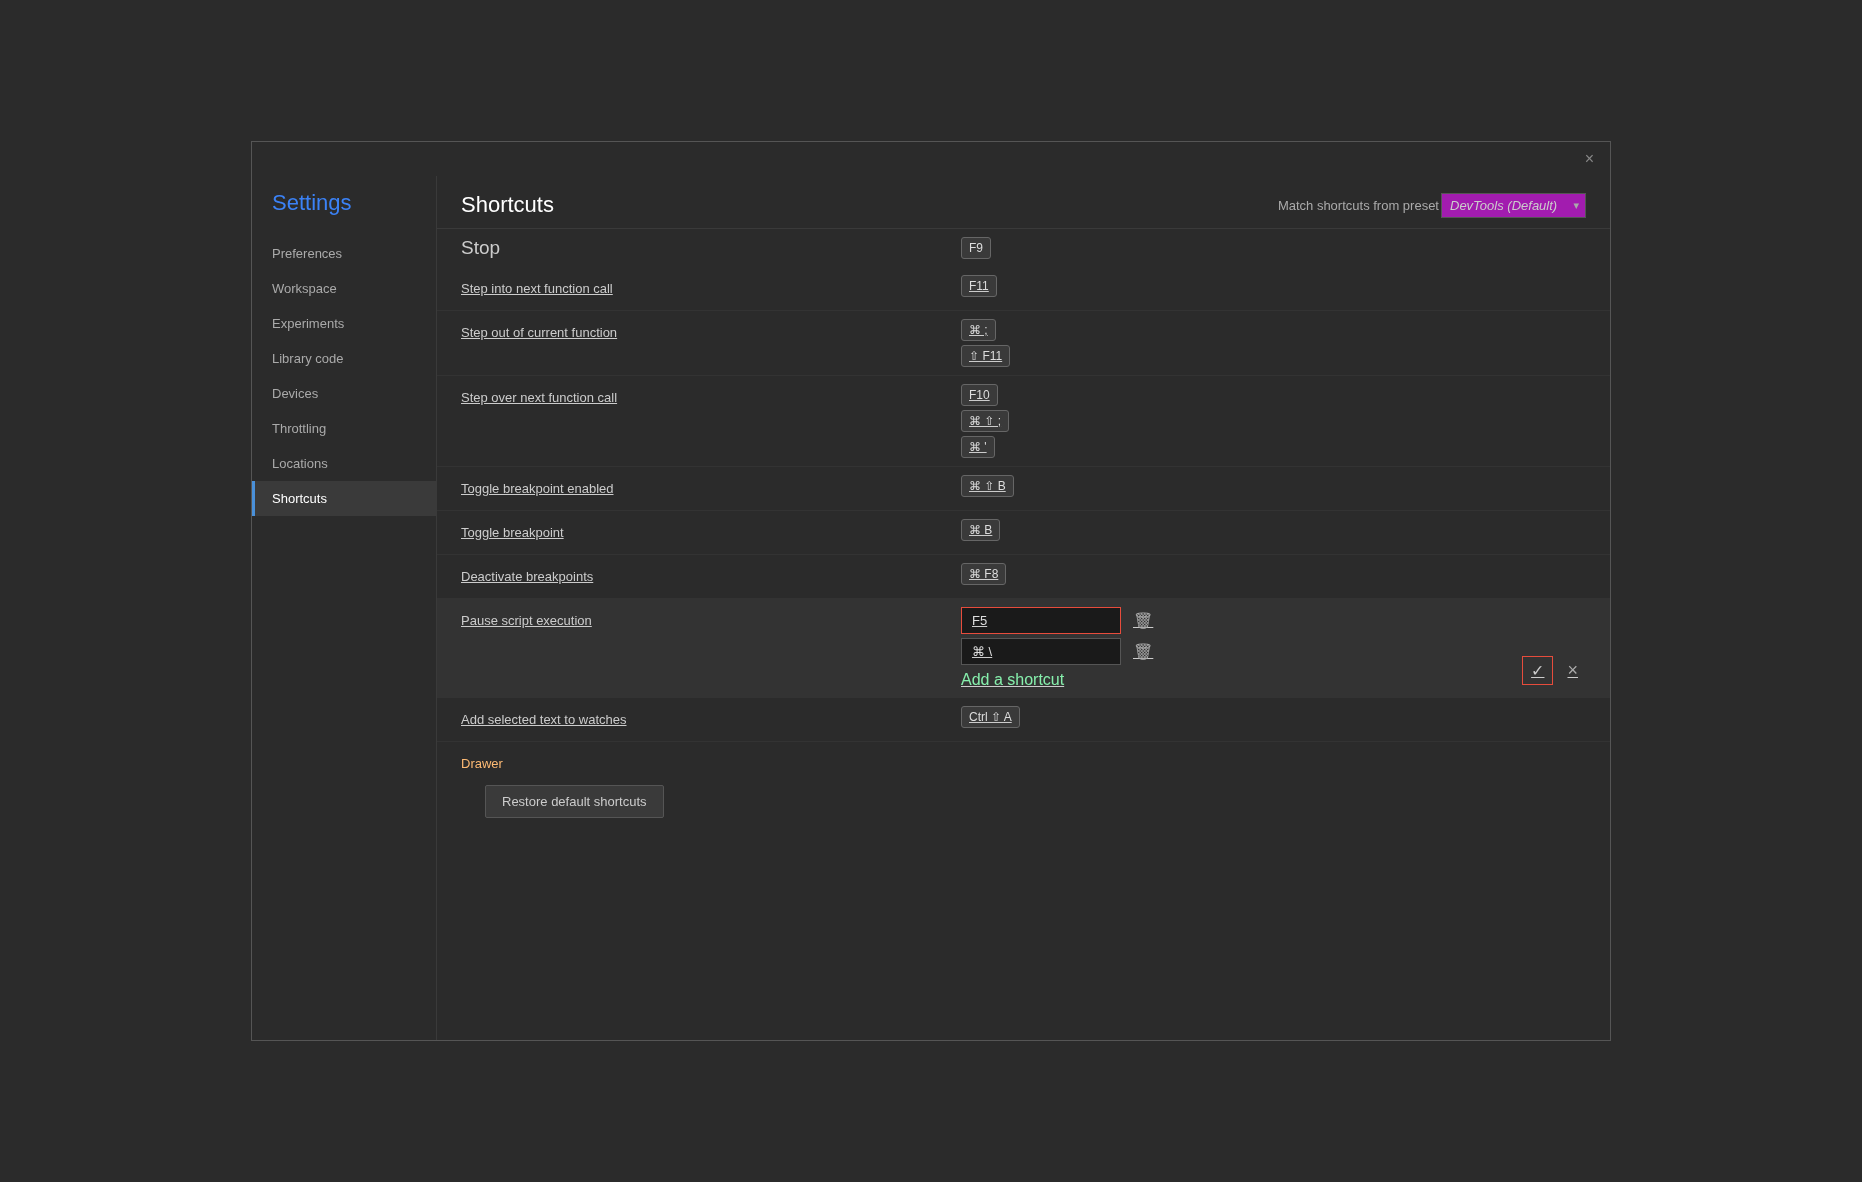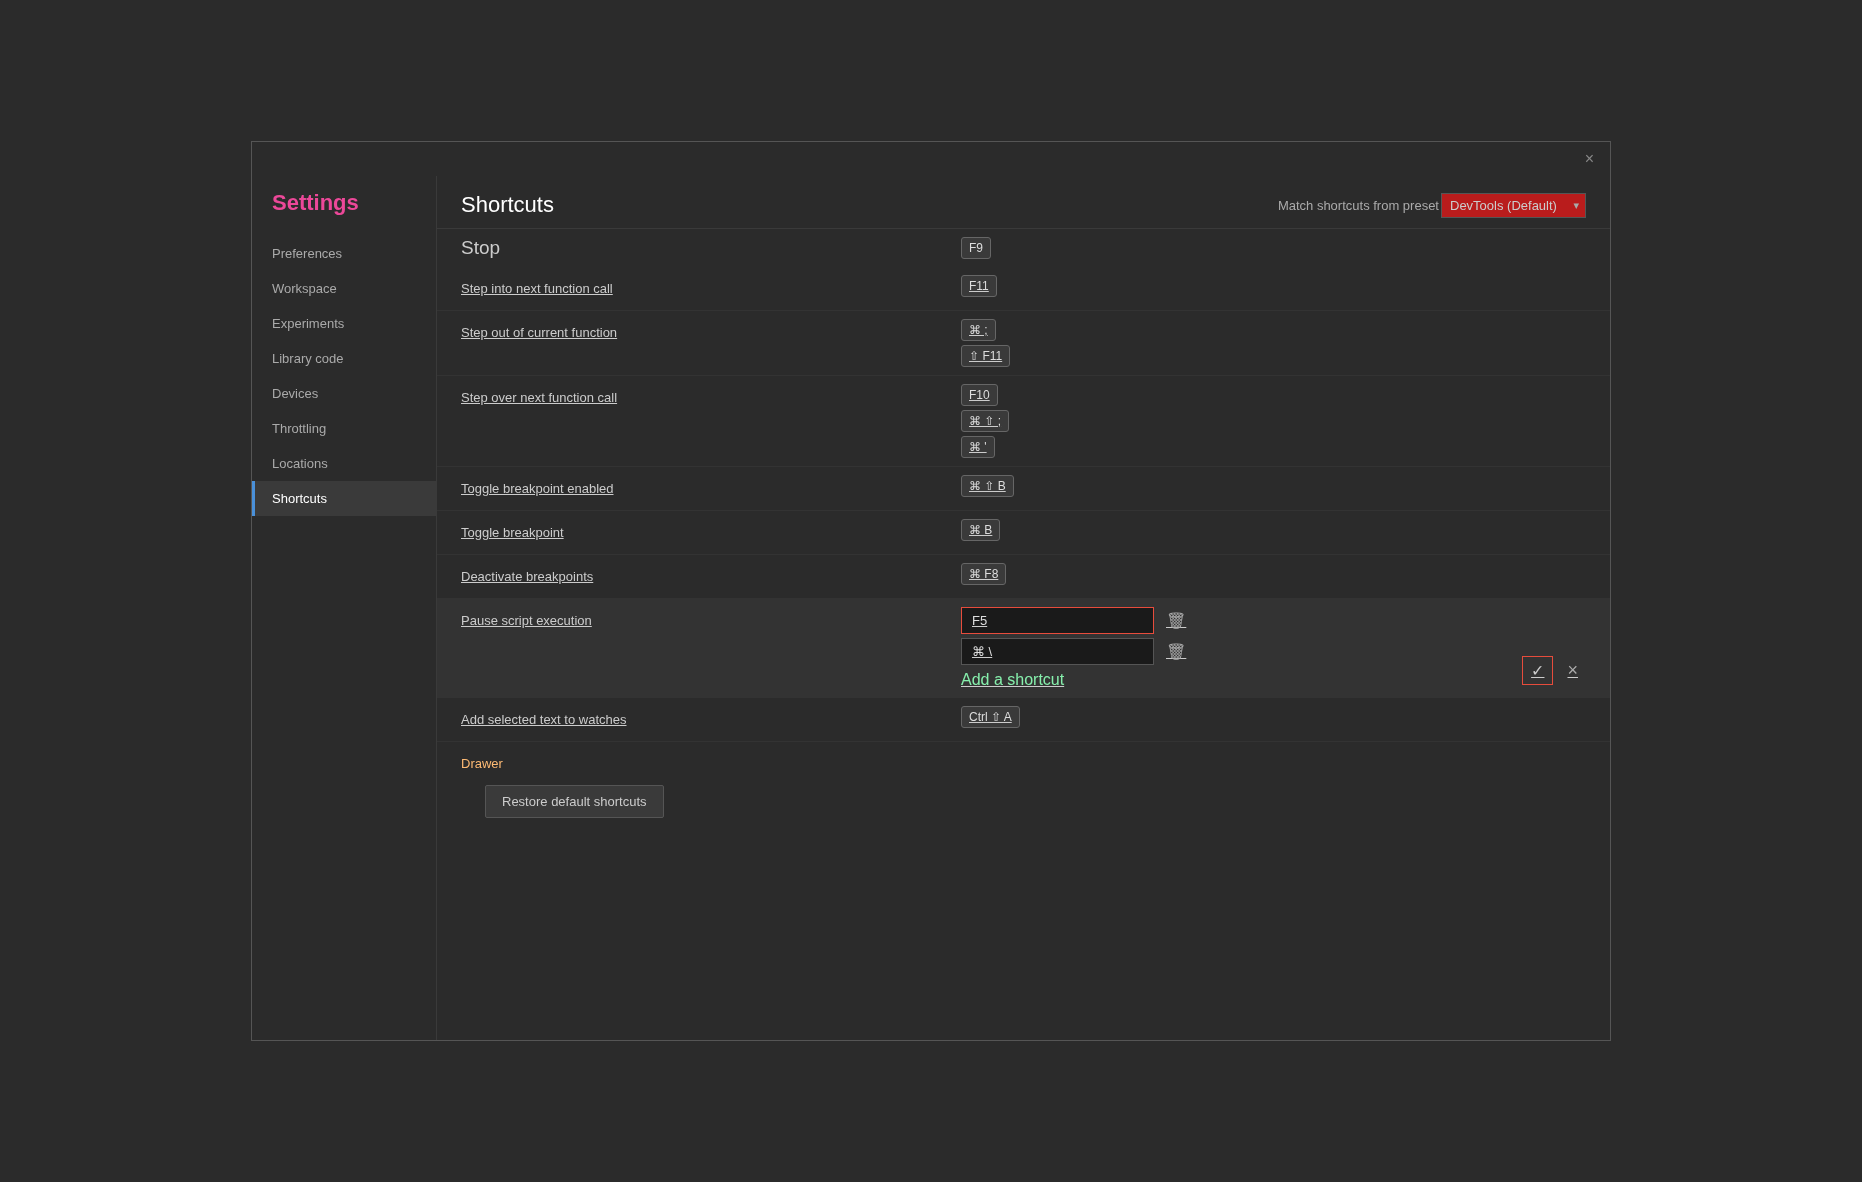--- a/index.html
+++ b/index.html
@@ -45,22 +45,22 @@
     
     .sidebar {
       width: 185px;
       background: #2b2b2b;
       padding-top: 0;
       flex-shrink: 0;
       border-right: 1px solid #3a3a3a;
     }
     .sidebar-title {
       font-size: 22px;
-      font-weight: 700;
-      color: #ec4899;
+      font-weight: 400;
+      color: #3b82f6;
       padding: 14px 20px 20px 20px;
     }
     .sidebar-item {
       padding: 10px 20px;
       color: #aaa;
       cursor: pointer;
       font-size: 13px;
       position: relative;
     }
     .sidebar-item.active {
@@ -96,29 +96,30 @@
       color: #fff;
     }
     .preset-row {
       display: flex;
       align-items: center;
       gap: 2px;
       font-size: 13px;
       color: #aaa;
     }
     .preset-select {
-      background: #b91c1c;
+      background: #a21caf;
       border: 1px solid #555;
       color: #ccc;
       padding: 4px 24px 4px 8px;
       font-size: 13px;
       appearance: none;
       -webkit-appearance: none;
       cursor: pointer;
       position: relative;
+      font-style: italic;
     }
     .preset-select-wrap {
       position: relative;
       display: inline-block;
     }
     .preset-select-wrap::after {
       content: '▾';
       position: absolute;
       right: 7px;
       top: 50%;
@@ -190,21 +191,21 @@
       display: flex;
       align-items: center;
       gap: 8px;
     }
     .shortcut-input {
       background: #1a1a1a;
       border: 1px solid #e74c3c;
       color: #ddd;
       padding: 5px 10px;
       font-size: 13px;
-      width: 193px;
+      width: 160px;
       outline: none;
     }
     .shortcut-input.normal-border {
       border: 1px solid #555;
     }
     .delete-btn {
       background: none;
       border: none;
       color: #aaa;
       cursor: pointer;

